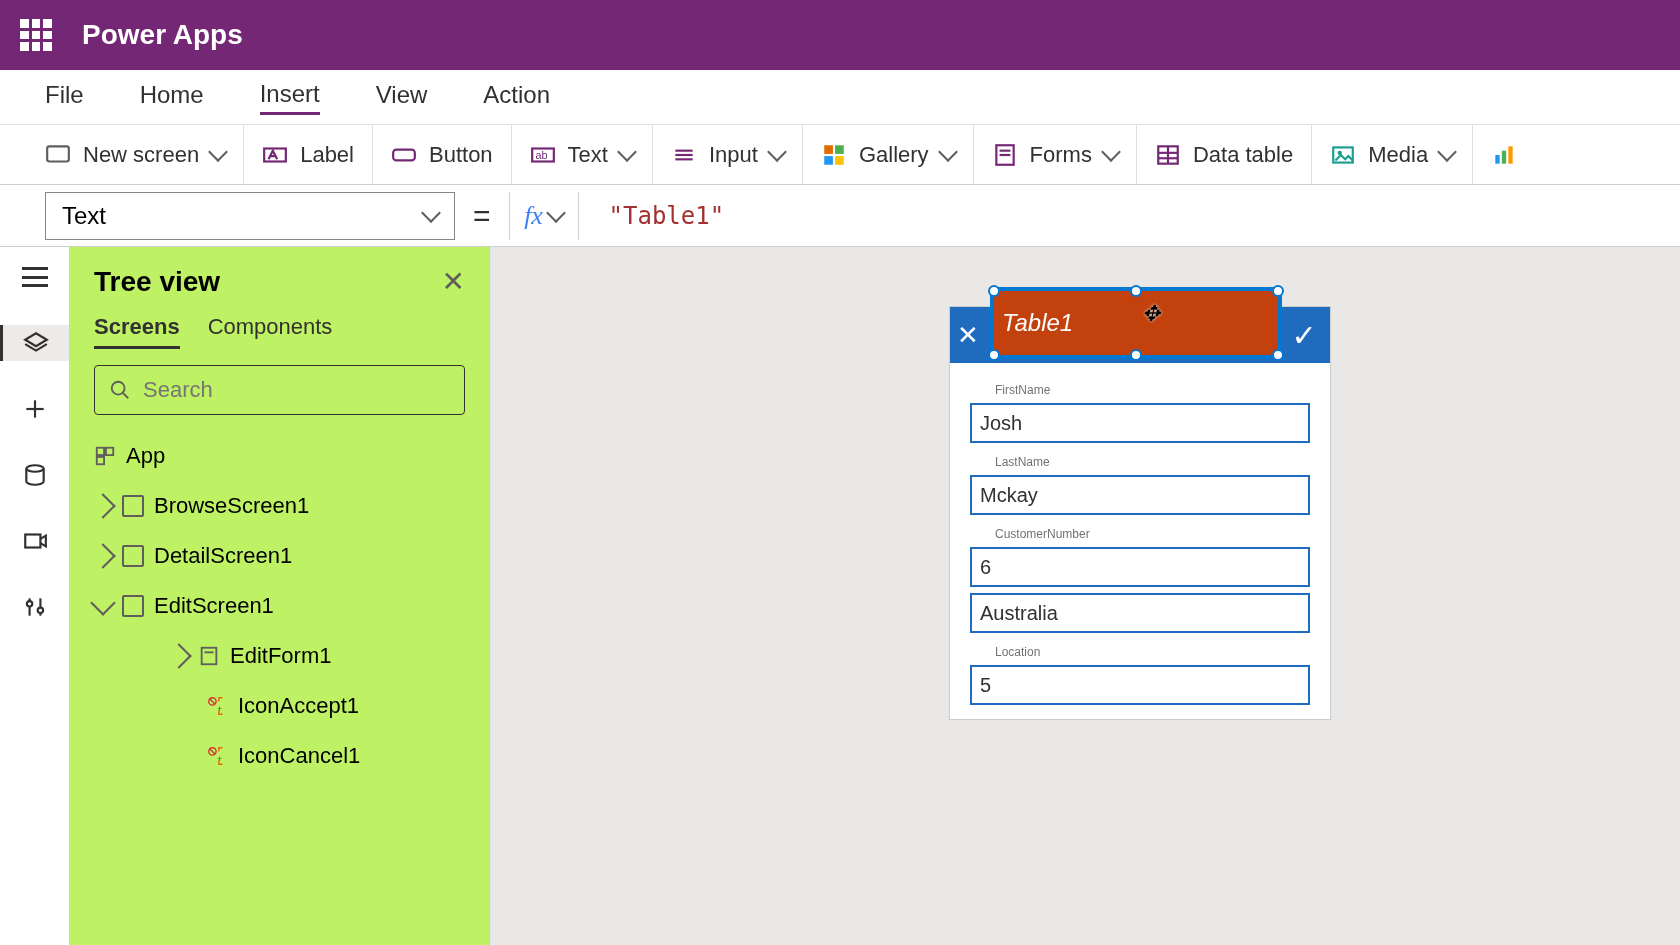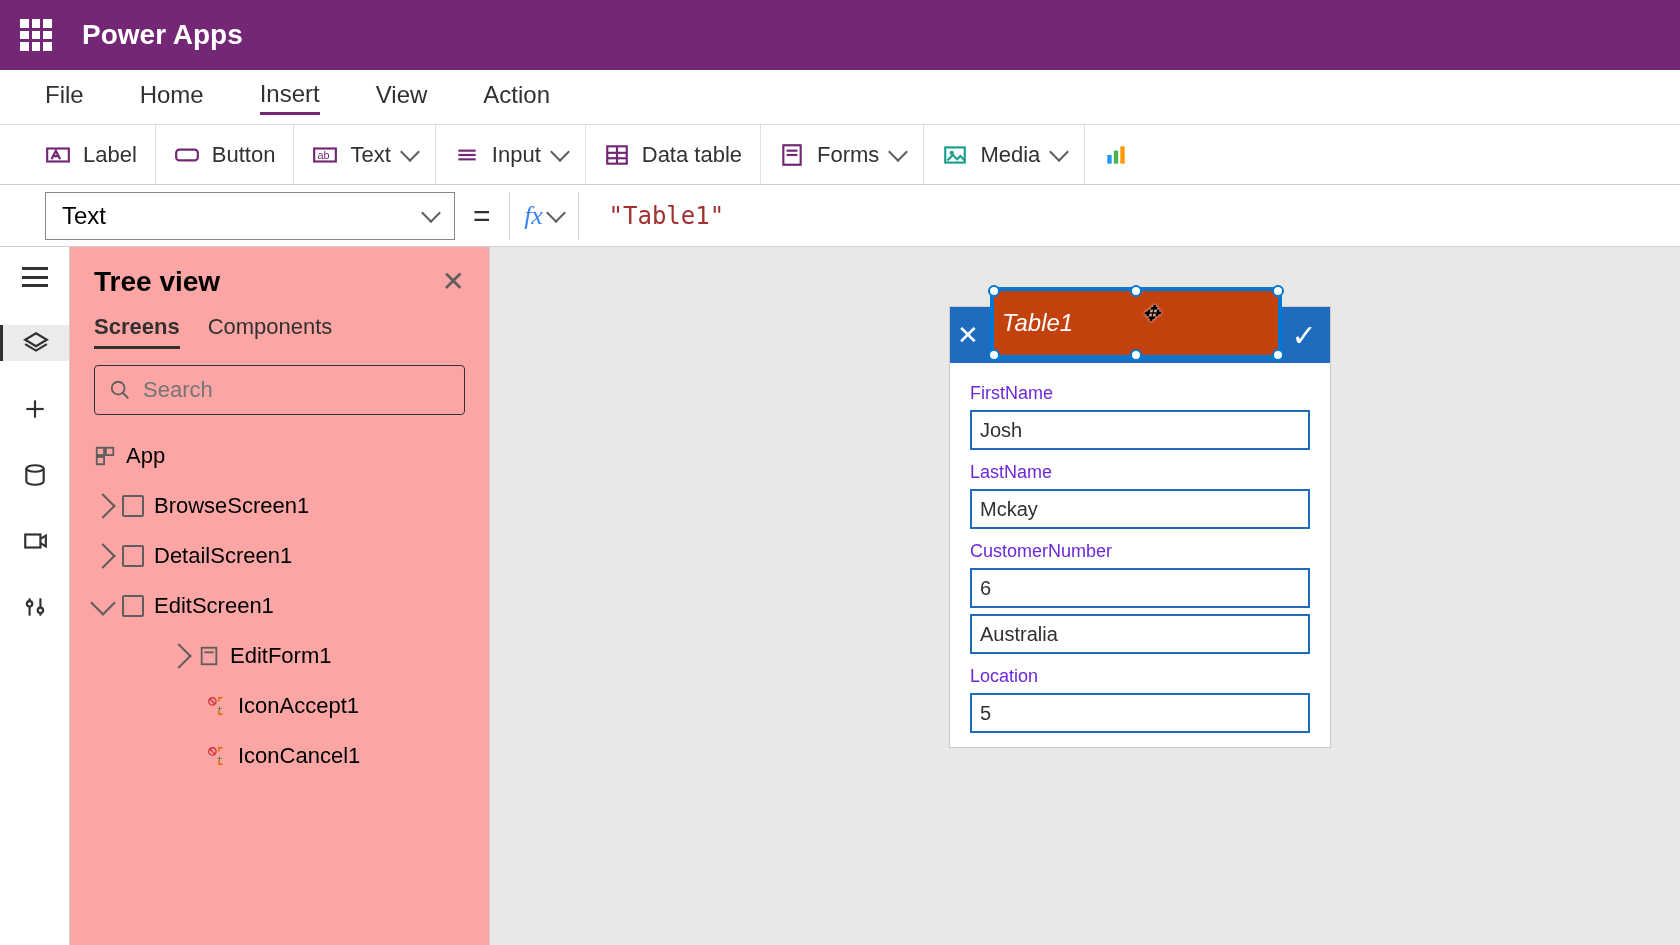--- a/index.html
+++ b/index.html
@@ -35,21 +35,21 @@
   
   .main { display:flex; height: calc(945px - 70px - 55px - 60px - 62px); }
 
   
   .rail { width: 70px; background: #fff; border-right:1px solid #cfcfcf; display:flex; flex-direction:column; align-items:center; padding-top:12px; gap:30px;}
   .rail-btn { width:36px; height:36px; display:flex; align-items:center; justify-content:center; color:#323130; cursor:pointer;}
   .hamburger { width:26px; height:20px; display:flex; flex-direction:column; justify-content:space-between;}
   .hamburger div {height:3px; background:#323130;}
 
   
-  .tree-panel { width: 420px; background:#fca5a5; border-right:1px solid #cfcfcf; display:flex; flex-direction:column; }
+  .tree-panel { width: 420px; background:#bef264; border-right:1px solid #cfcfcf; display:flex; flex-direction:column; }
   .tree-head { display:flex; align-items:center; justify-content:space-between; padding: 18px 24px 6px; }
   .tree-title { font-size:28px; font-weight:700;}
   .close-x { font-size:28px; color:#605e5c; cursor:pointer;}
   .tree-tabs { display:flex; gap:28px; padding: 10px 24px 0;}
   .tree-tab { font-size:22px; color:#323130; padding-bottom:6px; cursor:pointer;}
   .tree-tab.active { border-bottom:3px solid #323130; font-weight:600;}
   .search-wrap { padding: 16px 24px; }
   .search { width:100%; height:50px; border:1.5px solid #323130; border-radius:4px; display:flex; align-items:center; padding:0 14px; gap:12px; color:#605e5c;}
   .search input { border:none; outline:none; font-size:22px; flex:1; background:transparent;}
   .tree-list { flex:1; overflow:auto; }
@@ -72,21 +72,21 @@
   .form-header { background:#1f6cbf; height:56px; display:flex; align-items:center; }
   .hx { width:36px; text-align:center; color:#fff; font-size:26px; cursor:pointer;}
   .hcheck { width:36px; text-align:center; color:#fff; font-size:30px; cursor:pointer; margin-left:auto; margin-right:8px;}
   .title-label { position:relative; flex:1; height:56px; }
   .title-inner { position:absolute; left:4px; top:-20px; right:4px; height:72px; border:4px solid #0178d4; background:#c2410c; display:flex; align-items:center; padding-left:8px; color:#fff; font-size:24px;font-style:italic; }
   .handle { position:absolute; width:12px; height:12px; background:#fff; border:2px solid #0178d4; border-radius:50%;}
   .h-tl{top:-6px;left:-6px;} .h-tr{top:-6px;right:-6px;} .h-bl{bottom:-6px;left:-6px;} .h-br{bottom:-6px;right:-6px;}
   .h-tc{top:-6px;left:calc(50% - 6px);} .h-bc{bottom:-6px;left:calc(50% - 6px);}
   .move-cursor { position:absolute; left:52%; top:10px; font-size:22px; color:#000; text-shadow:0 0 3px #fff;}
   .form-body { padding: 14px 20px; display:flex; flex-direction:column; gap:6px;}
-  .flabel { font-size:18px; color:#6d28d9; margin-top:6px;}
+  .flabel { font-size:12px; color:#737373; margin-top:6px;margin-left:25px;}
   .finput { height:40px; border:2px solid #1f6cbf; padding:0 8px; font-size:20px; display:flex; align-items:center; color:#323130;}
 
   svg { display:block; }
 </style>
 </head>
 <body>
 
 <div class="header">
   <div class="waffle">
     <div></div>
@@ -106,20 +106,27 @@
   <div class="ribbon-tab">File</div>
   <div class="ribbon-tab">Home</div>
   <div class="ribbon-tab active">Insert</div>
   <div class="ribbon-tab">View</div>
   <div class="ribbon-tab">Action</div>
 </div>
 
 <div class="ribbon">
   <div class="rgroup">
     <svg class="ricon" viewBox="0 0 24 24">
+        <rect x="2" y="4" width="20" height="14" rx="2" fill="none" stroke="#605e5c" stroke-width="2"></rect>
+      </svg>
+    <span class="rlabel">New screen</span>
+    <span class="chev"></span>
+  </div>
+  <div class="rgroup">
+    <svg class="ricon" viewBox="0 0 24 24">
         <rect x="2" y="6" width="20" height="12" fill="none" stroke="#742774" stroke-width="2"></rect>
         <path d="M6 16 L10 8 L14 16 M7.5 13 H12.5" stroke="#742774" stroke-width="2" fill="none"></path>
       </svg>
     <span class="rlabel">Label</span>
   </div>
   <div class="rgroup">
     <svg class="ricon" viewBox="0 0 24 24">
         <rect x="2" y="7" width="20" height="10" rx="3" fill="none" stroke="#742774" stroke-width="2"></rect>
       </svg>
     <span class="rlabel">Button</span>
@@ -132,39 +139,49 @@
     <span class="rlabel">Text</span>
     <span class="chev"></span>
   </div>
   <div class="rgroup">
     <svg class="ricon" viewBox="0 0 24 24">
         <line x1="4" y1="8" x2="20" y2="8" stroke="#742774" stroke-width="2"></line>
         <line x1="4" y1="12" x2="20" y2="12" stroke="#742774" stroke-width="2"></line>
         <line x1="4" y1="16" x2="20" y2="16" stroke="#742774" stroke-width="2"></line>
       </svg>
     <span class="rlabel">Input</span>
+    <span class="chev"></span>
+  </div>
+  <div class="rgroup">
+    <svg class="ricon" viewBox="0 0 24 24">
+        <rect x="3" y="3" width="8" height="8" fill="#e06c00"></rect>
+        <rect x="13" y="3" width="8" height="8" fill="#4caf50"></rect>
+        <rect x="3" y="13" width="8" height="8" fill="#2196f3"></rect>
+        <rect x="13" y="13" width="8" height="8" fill="#ffc107"></rect>
+      </svg>
+    <span class="rlabel">Gallery</span>
+    <span class="chev"></span>
+  </div>
+  <div class="rgroup">
+    <svg class="ricon" viewBox="0 0 24 24">
+        <rect x="4" y="3" width="16" height="18" fill="none" stroke="#742774" stroke-width="2"></rect>
+        <line x1="7" y1="8" x2="17" y2="8" stroke="#742774" stroke-width="2"></line>
+        <line x1="7" y1="12" x2="17" y2="12" stroke="#742774" stroke-width="2"></line>
+      </svg>
+    <span class="rlabel">Forms</span>
     <span class="chev"></span>
   </div>
   <div class="rgroup">
     <svg class="ricon" viewBox="0 0 24 24">
         <rect x="3" y="4" width="18" height="16" fill="none" stroke="#742774" stroke-width="2"></rect>
         <line x1="3" y1="10" x2="21" y2="10" stroke="#742774" stroke-width="2"></line>
         <line x1="3" y1="15" x2="21" y2="15" stroke="#742774" stroke-width="2"></line>
         <line x1="12" y1="4" x2="12" y2="20" stroke="#742774" stroke-width="2"></line>
       </svg>
     <span class="rlabel">Data table</span>
-  </div>
-  <div class="rgroup">
-    <svg class="ricon" viewBox="0 0 24 24">
-        <rect x="4" y="3" width="16" height="18" fill="none" stroke="#742774" stroke-width="2"></rect>
-        <line x1="7" y1="8" x2="17" y2="8" stroke="#742774" stroke-width="2"></line>
-        <line x1="7" y1="12" x2="17" y2="12" stroke="#742774" stroke-width="2"></line>
-      </svg>
-    <span class="rlabel">Forms</span>
-    <span class="chev"></span>
   </div>
   <div class="rgroup">
     <svg class="ricon" viewBox="0 0 24 24">
         <rect x="3" y="5" width="18" height="14" fill="none" stroke="#1a9e8f" stroke-width="2"></rect>
         <circle cx="9" cy="10" r="2" fill="#1a9e8f"></circle>
         <path d="M5 17 L10 12 L14 16 L17 13 L21 17" fill="none" stroke="#1a9e8f" stroke-width="2"></path>
       </svg>
     <span class="rlabel">Media</span>
     <span class="chev"></span>
   </div>

